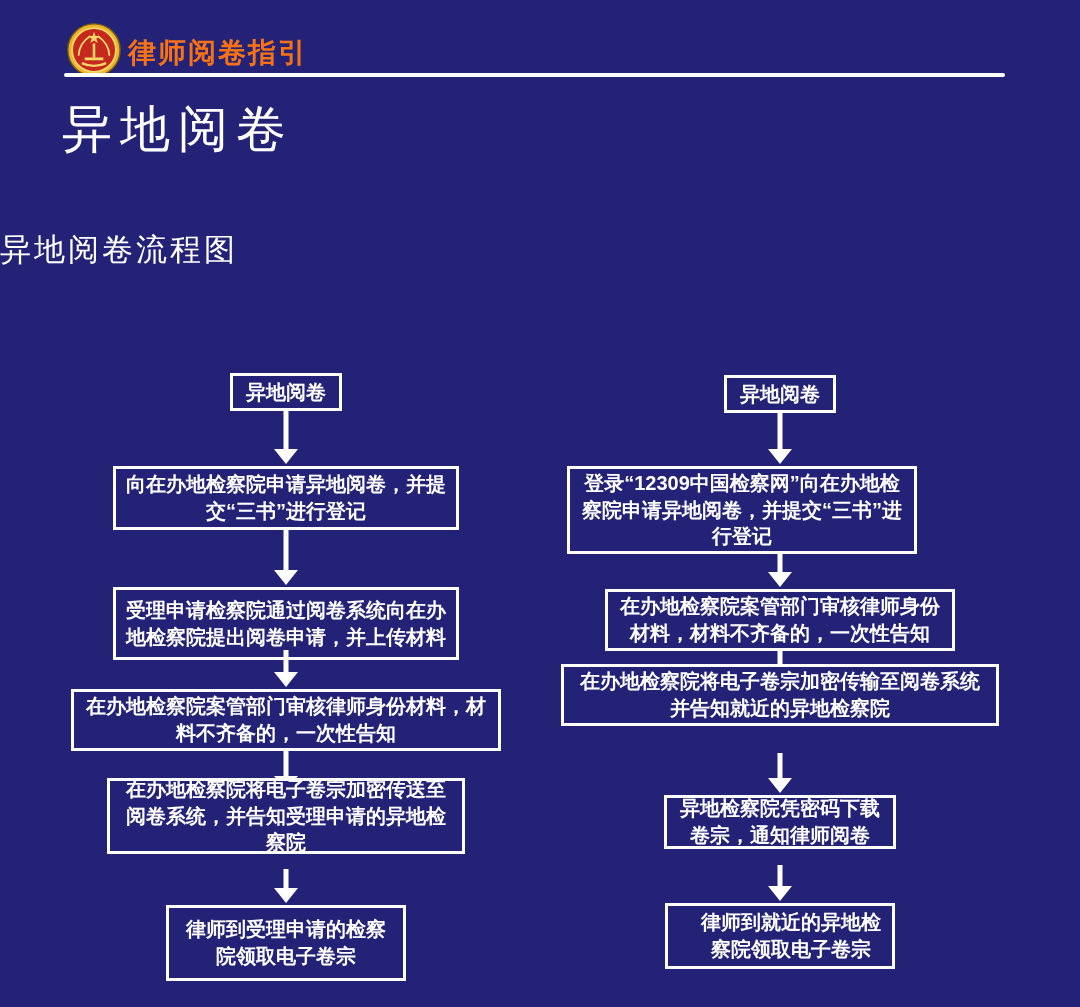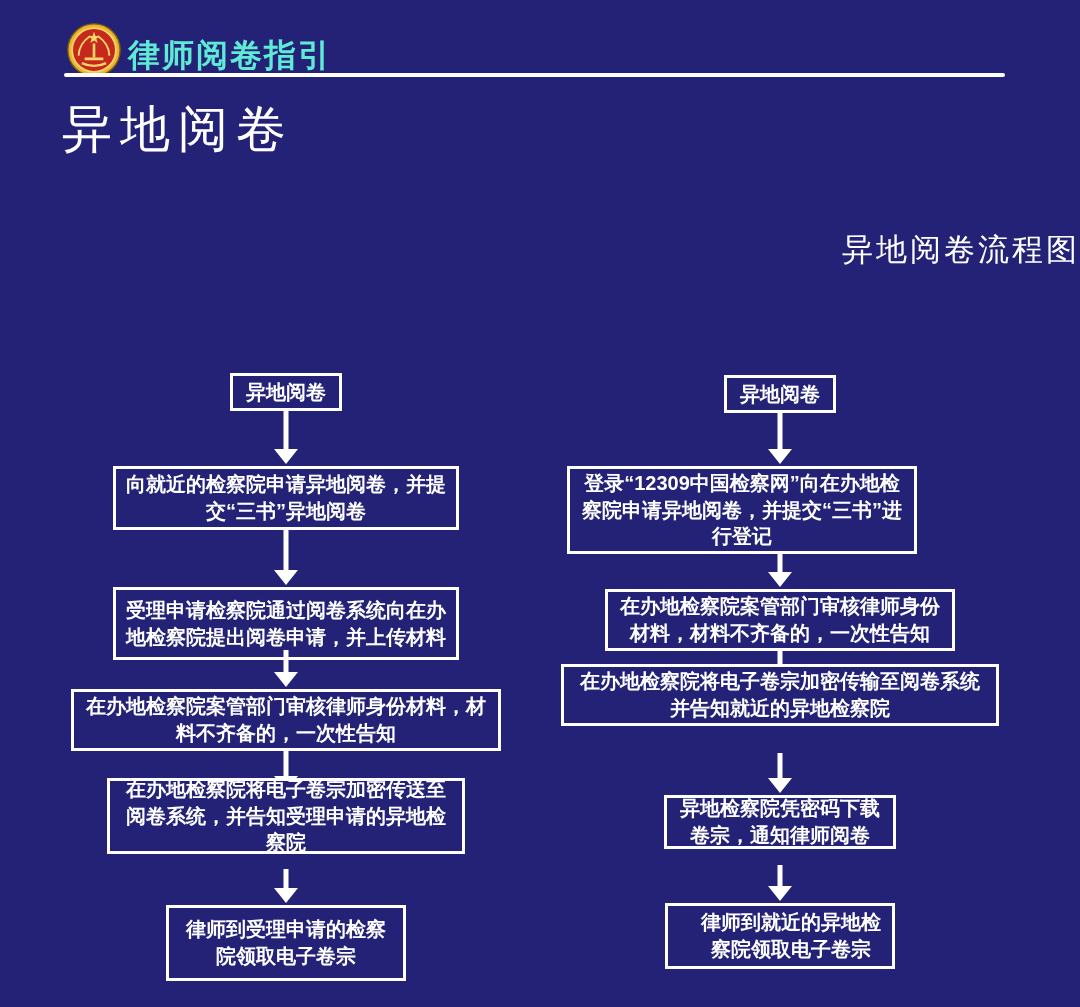--- a/index.html
+++ b/index.html
@@ -9,36 +9,36 @@
     background:#232277;
     overflow:hidden;
     font-family:"Liberation Sans", sans-serif;
     color:#ffffff;
   }
 
   
   .emblem { position:absolute; left:66px; top:22px; width:56px; height:56px; }
   .header-title {
     position:absolute; left:128px; top:34px;
-    font-size:32px; font-weight:bold; letter-spacing:2px; color:#5eead4;
+    font-size:28px; font-weight:bold; letter-spacing:2px; color:#f97316;
   }
   .header-rule {
     position:absolute; left:64px; top:73px;
     width:941px; height:4px; background:#ffffff; border-radius:2px;
   }
 
   
   .page-title {
     position:absolute; left:62px; top:96px;
     font-family:"Liberation Serif", serif;
     font-size:50px; letter-spacing:8px; color:#ffffff; font-weight:500;
   }
   .flow-title {
     position:absolute; left:0; top:229px; width:1080px;
-    text-align:right;
+    text-align:left;
     font-family:"Liberation Serif", serif;
     font-size:31px; letter-spacing:3px; color:#ffffff; font-weight:500;
   }
 
   
   .fbox {
     position:absolute;
     box-sizing:border-box;
     border:3px solid #ffffff;
     background:#232277;
@@ -110,21 +110,21 @@
   <div class="header-rule"></div>
 
   <div class="page-title">异地阅卷</div>
   <div class="flow-title">异地阅卷流程图</div>
 
   <div class="fbox l1">异地阅卷</div>
   <div class="arrow la1">
       <div class="stem"></div>
       <div class="head"></div>
     </div>
-  <div class="fbox l2">向就近的检察院申请异地阅卷，并提交“三书”异地阅卷</div>
+  <div class="fbox l2">向在办地检察院申请异地阅卷，并提交“三书”进行登记</div>
   <div class="arrow la2">
       <div class="stem"></div>
       <div class="head"></div>
     </div>
   <div class="fbox l3">受理申请检察院通过阅卷系统向在办地检察院提出阅卷申请，并上传材料</div>
   <div class="arrow la3">
       <div class="stem"></div>
       <div class="head"></div>
     </div>
   <div class="fbox l4">在办地检察院案管部门审核律师身份材料，材料不齐备的，一次性告知</div>

